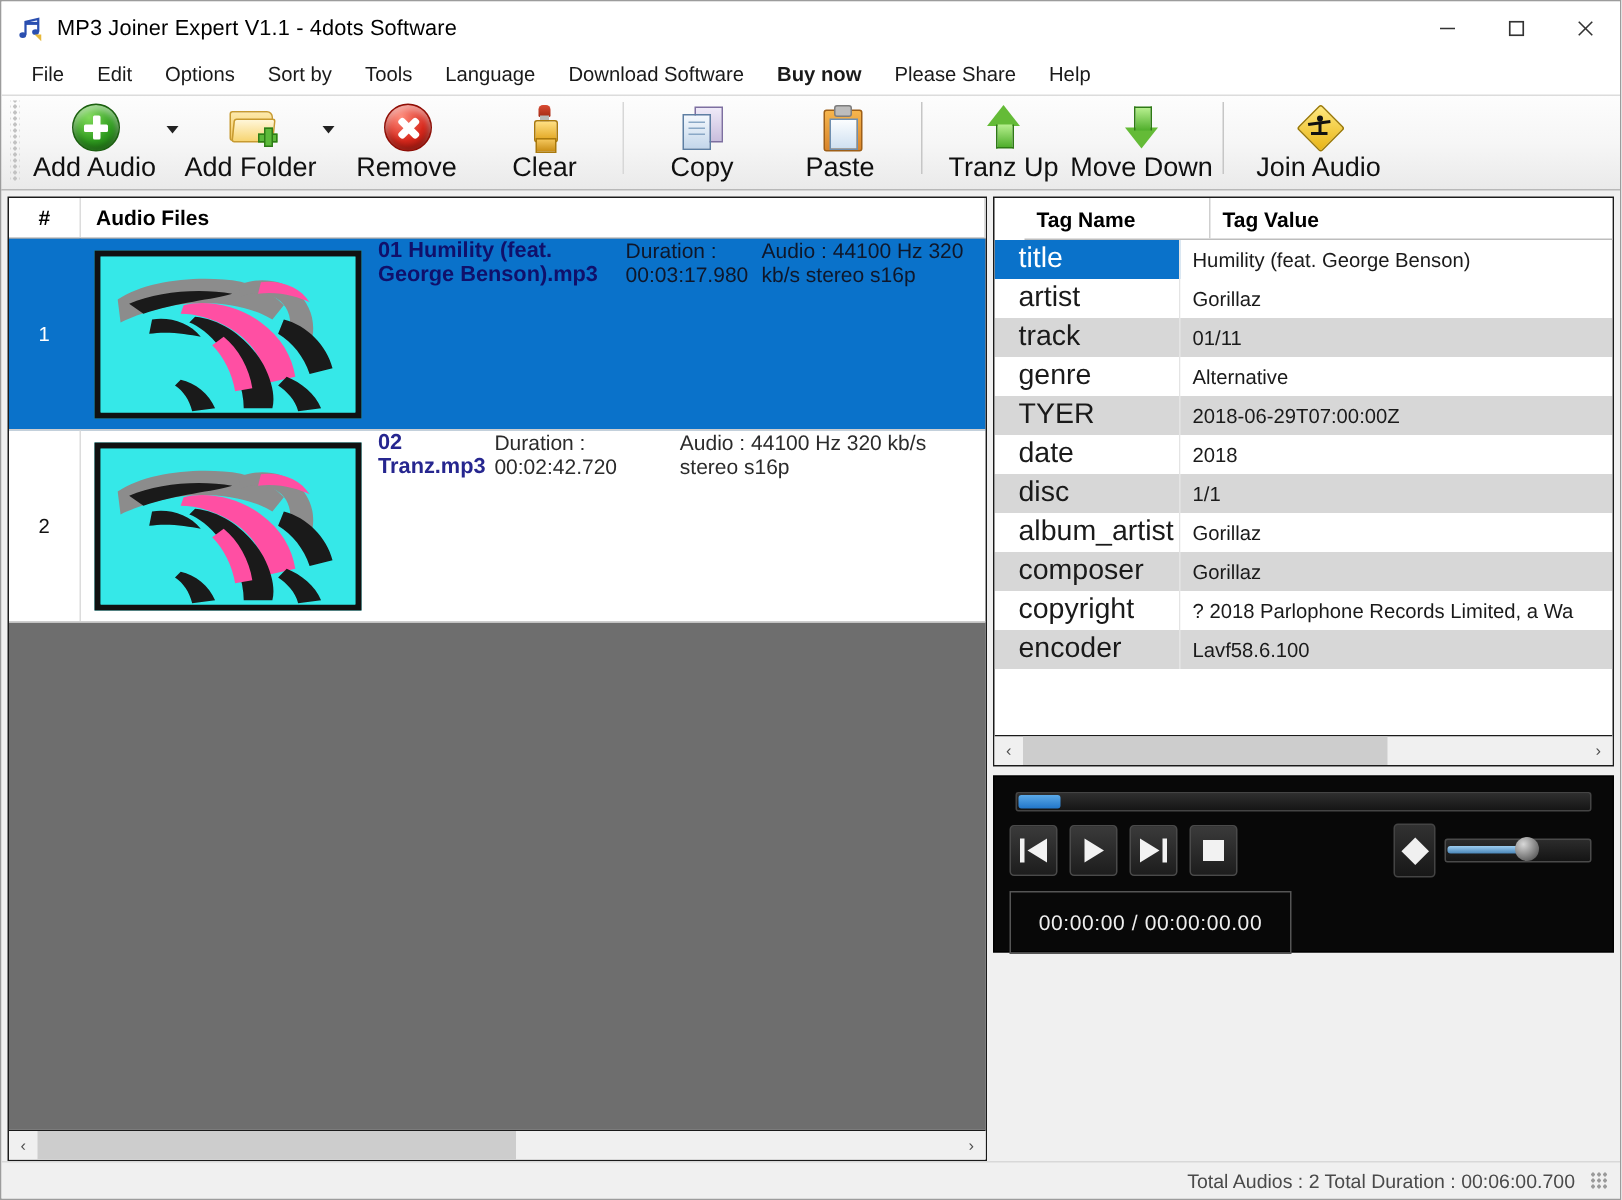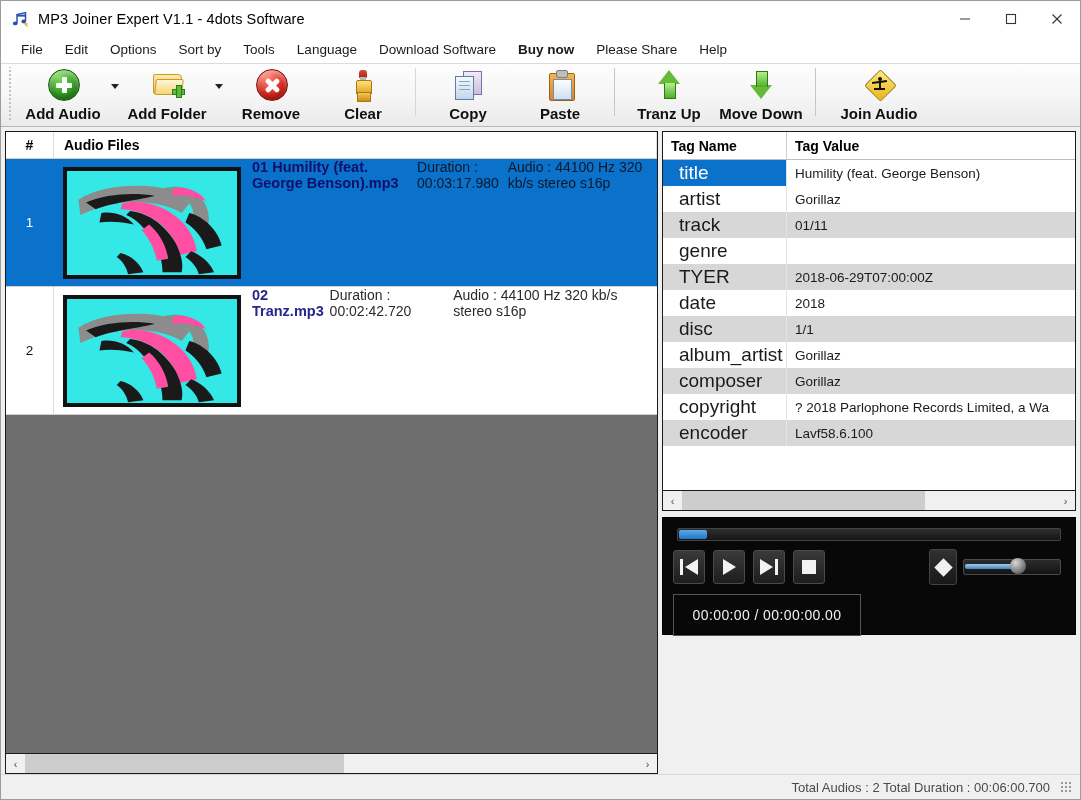--- a/index.html
+++ b/index.html
@@ -81,22 +81,22 @@
     width: 92px; height: 58px;
     display: flex; flex-direction: column; align-items: center;
     justify-content: flex-start;
     padding-top: 5px;
     box-sizing: border-box;
     flex: none;
     cursor: default;
   }
   .tb-icon { width: 34px; height: 32px; position: relative; }
   .tb-label {
-    font-size: 15px; color: #101010;
-    margin-top: 7px; white-space: nowrap; font-weight: bold;
+    font-size: 18px; color: #101010;
+    margin-top: 7px; white-space: nowrap;
   }
   .tb-caret {
     width: 12px; height: 58px; display: flex;
     align-items: center; justify-content: center;
     flex: none; padding-bottom: 14px; box-sizing: border-box;
   }
   .tb-caret span {
     width: 0; height: 0;
     border-left: 4px solid transparent;
     border-right: 4px solid transparent;
@@ -289,20 +289,21 @@
     box-sizing: border-box;
     background: #fff;
     display: flex; flex-direction: column;
     overflow: hidden;
   }
   .tag-header {
     height: 27px; min-height:27px;
     display: flex; align-items: stretch;
     background: #ffffff;
     border-bottom: 1px solid #bdbdbd;
+    margin-left: 20px;
   }
   .th-cell {
     font-size: 14px; font-weight: bold; color: #000;
     display: flex; align-items: center;
     padding-left: 8px;
     box-sizing: border-box;
   }
   .th-name { width: 124px; flex:none; border-right: 1px solid #cfcfcf;}
   .th-value { flex: 1; }
   .tag-rows { flex:1; overflow:hidden; }
@@ -660,20 +661,21 @@
           <div class="tag-row">
             <div class="tr-n">artist</div>
             <div class="tr-v">Gorillaz</div>
           </div>
           <div class="tag-row alt">
             <div class="tr-n">track</div>
             <div class="tr-v">01/11</div>
           </div>
           <div class="tag-row">
             <div class="tr-n">genre</div>
+            <div class="tr-v">Alternative</div>
           </div>
           <div class="tag-row alt">
             <div class="tr-n">TYER</div>
             <div class="tr-v">2018-06-29T07:00:00Z</div>
           </div>
           <div class="tag-row">
             <div class="tr-n">date</div>
             <div class="tr-v">2018</div>
           </div>
           <div class="tag-row alt">

